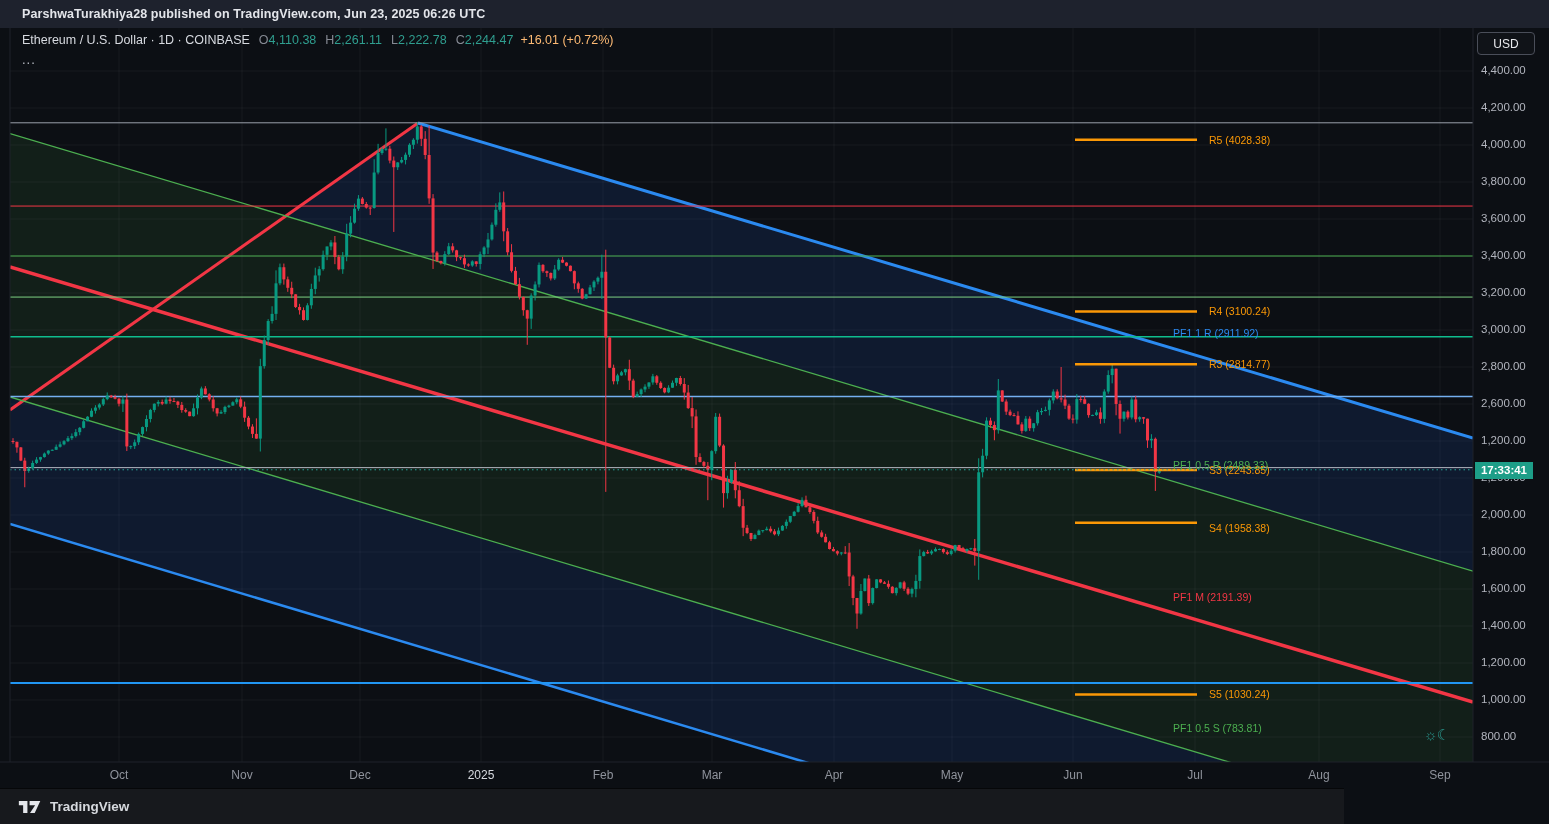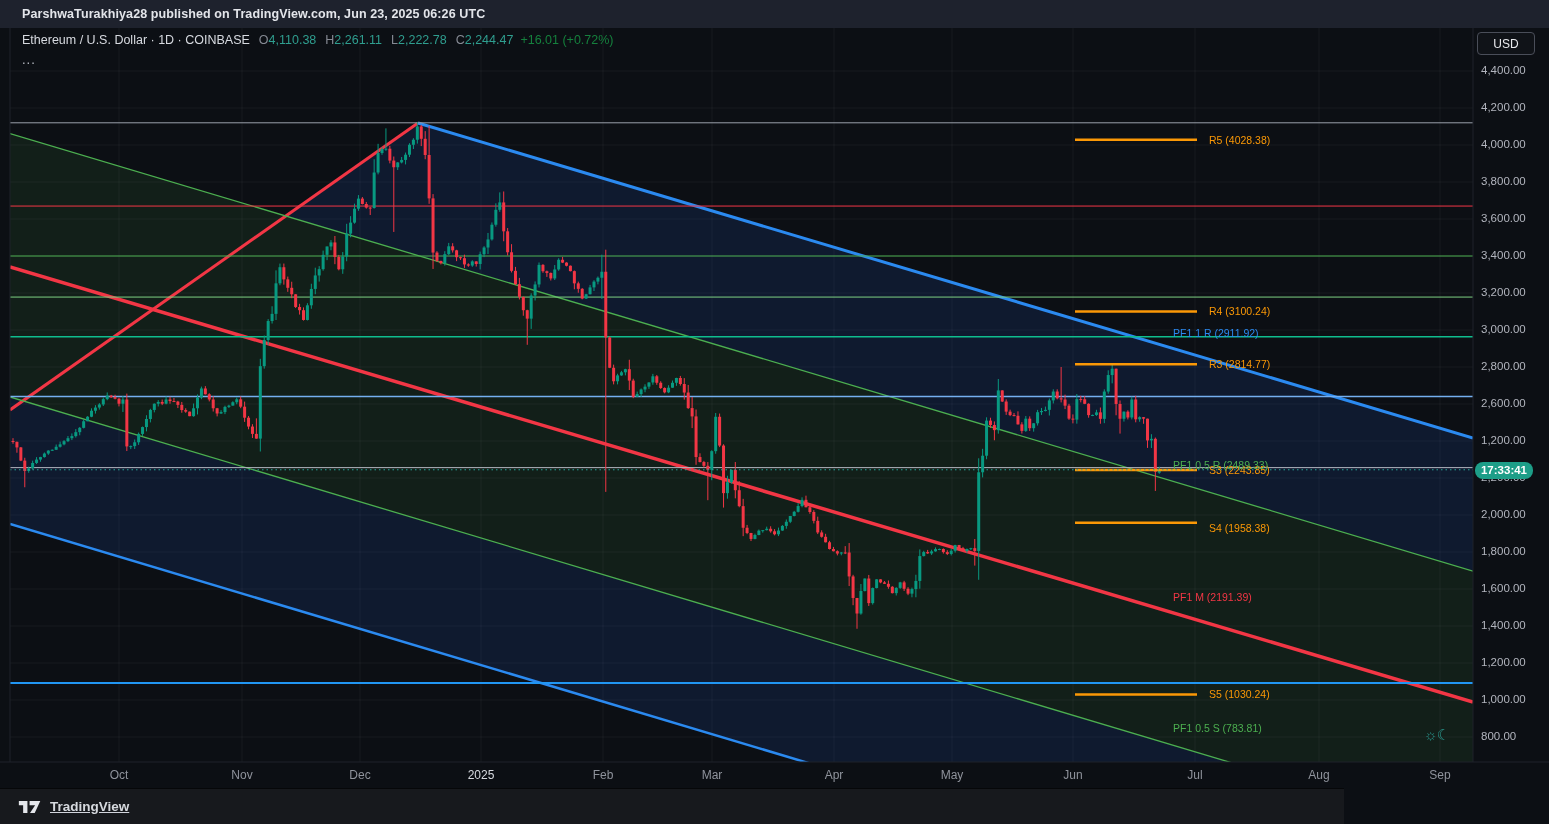--- a/index.html
+++ b/index.html
@@ -16,49 +16,49 @@
     font-size:12.5px;font-weight:600;color:#e3e5ea;letter-spacing:.1px;
     z-index:6;
   }
   #chart-svg{position:absolute;top:0;left:0;z-index:1;}
   #symbol-header{
     position:absolute;top:33px;left:22px;z-index:4;
     font-size:12.5px;color:#d7dae0;display:flex;gap:7px;align-items:flex-end;
   }
   #symbol-header .lbl{color:#868a94;margin-left:2px;}
   #symbol-header .val{color:#2f9e8f;}
-  #symbol-header .chg{color:#15803d;}
+  #symbol-header .chg{color:#fdba74;}
   #more-row{position:absolute;top:52px;left:22px;z-index:4;font-size:13px;color:#b8bcc4;letter-spacing:1px;}
   #usd-button{
     position:absolute;top:32px;left:1477px;width:58px;height:23px;z-index:5;
     border:1px solid #4a4e59;border-radius:4px;box-sizing:border-box;
     display:flex;align-items:center;justify-content:center;
     font-size:12px;color:#e8e9ed;background:rgba(255,255,255,0.02);
   }
   .axis-price{
     position:absolute;left:1481px;z-index:2;
     font-size:11.5px;color:#b2b5be;
   }
   #countdown-badge{
     position:absolute;left:1475px;top:462px;width:58px;height:17px;z-index:5;
-    background:#1d9e88;border-radius:8px;color:#fff;
+    background:#1d9e88;border-radius:0;color:#fff;
     font-size:11.5px;font-weight:700;display:flex;align-items:center;justify-content:center;
   }
   .month-label{
     position:absolute;top:768px;z-index:2;transform:translateX(-50%);
     font-size:12px;color:#8f939c;
   }
   .month-label.bright{color:#d7dae0;}
   .pivot-label{position:absolute;z-index:3;font-size:10.5px;color:#fb9806;}
   .pf-label{position:absolute;z-index:3;font-size:10.5px;}
   #sunmoon{position:absolute;left:1424px;top:726px;z-index:2;font-size:15px;color:#2aa198;opacity:.85;letter-spacing:-1px;}
   #footer-bar{
     position:absolute;top:788px;left:0;width:1344px;height:36px;z-index:6;
     background:#17191d;border-top:1px solid #060709;box-sizing:border-box;
-    display:flex;padding-left:18px;gap:8px;text-decoration:underline;
+    display:flex;padding-left:18px;gap:8px;
   }
   #footer-logo-text{font-size:13.5px;font-weight:700;color:#d6d9de;}
 </style>
 </head>
 <body>
 
 <div id="publish-bar">
   <span>ParshwaTurakhiya28 published on TradingView.com, Jun 23, 2025 06:26 UTC</span>
 </div>
 

